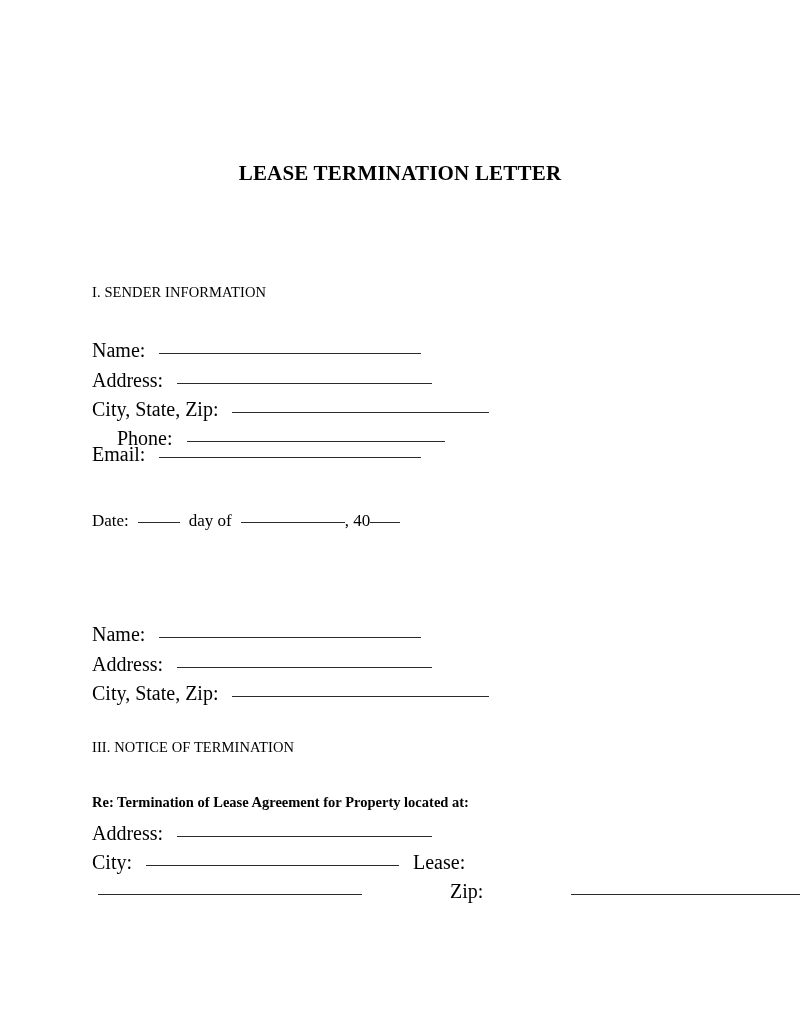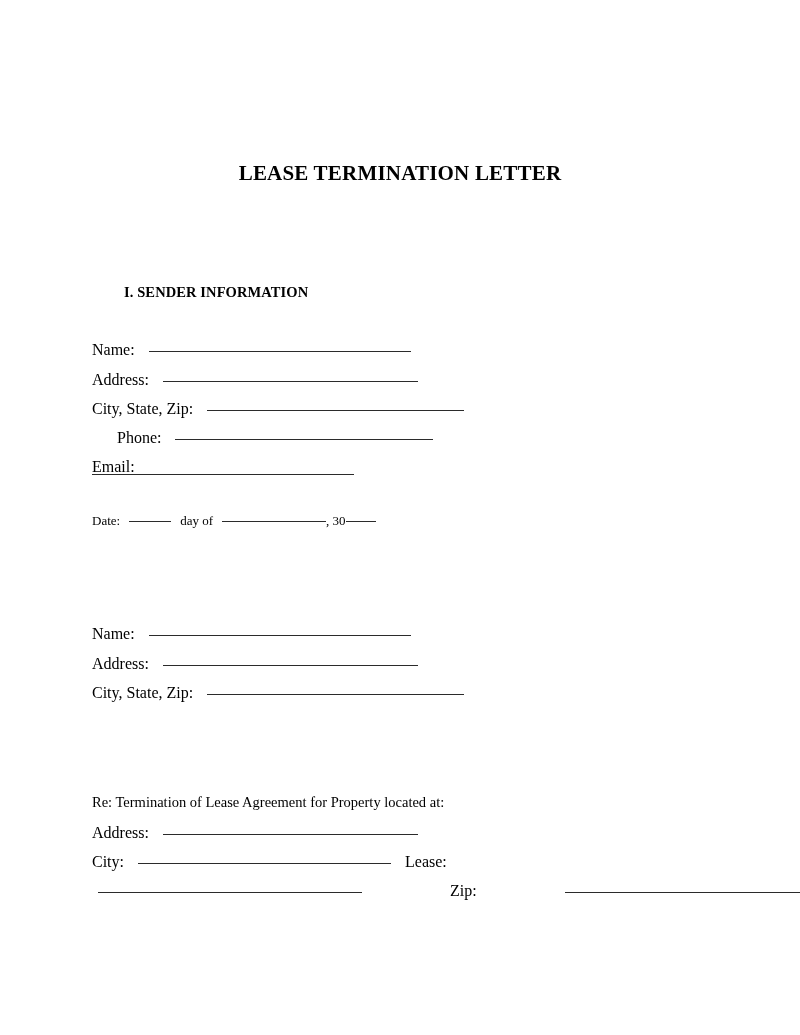--- a/index.html
+++ b/index.html
@@ -35,37 +35,36 @@
     font-weight: bold;
     letter-spacing: 0.2px;
     line-height: 26px;
   }
 
   
   .section-heading {
     position: absolute;
     left: 92px;
     font-size: 14.5px;
-    font-weight: bold;
+    font-weight: normal;
     letter-spacing: 0.1px;
     line-height: 20px;
     white-space: nowrap;
-    margin-left: 32px;
   }
   .sec-1 { top: 282px; }
   .sec-2 { top: 566px; }
   .sec-3 { top: 737px; }
 
   
   .field-row {
     position: absolute;
     left: 92px;
     display: flex;
     align-items: baseline;
-    font-size: 16px;
+    font-size: 20px;
     line-height: 20px;
     white-space: nowrap;
   }
   .field-label {
     display: inline-block;
   }
   .rule {
     display: inline-block;
     border-bottom: 1.6px solid #2b2b2b;
     height: 0;
@@ -73,21 +72,21 @@
     top: -3px;
   }
   .gap-sm { display: inline-block; width: 9px; }
   .gap-md { display: inline-block; width: 14px; }
 
   
   .date-row {
     position: absolute;
     left: 92px;
     top: 511px;
-    font-size: 13px;
+    font-size: 17px;
     line-height: 20px;
     white-space: nowrap;
     display: flex;
     align-items: baseline;
   }
   .blank-short {
     display: inline-block;
     border-bottom: 1.4px solid #2b2b2b;
     width: 42px;
     height: 0;
@@ -110,31 +109,31 @@
     position: relative;
     top: -3px;
   }
 
   
   .re-line {
     position: absolute;
     left: 92px;
     top: 792px;
     font-size: 14.5px;
-    font-weight: normal;
+    font-weight: bold;
     line-height: 20px;
     white-space: nowrap;
   }
 
   
   .r-s1-name    { top: 340px; }
   .r-s1-addr    { top: 370px; }
   .r-s1-csz     { top: 399px; }
   .r-s1-phone   { top: 428px; margin-left: 25px; }
-  .r-s1-email   { top: 457px; flex-direction: column; }
+  .r-s1-email   { top: 444px; }
 
   .r-s2-name    { top: 624px; }
   .r-s2-addr    { top: 654px; }
   .r-s2-csz     { top: 683px; }
 
   .r-s3-addr    { top: 823px; }
   .r-s3-city    { top: 852px; }
   .r-s3-zip     { top: 881px; left: 98px; gap: 37px; }
 </style>
 </head>
@@ -177,21 +176,21 @@
   </div>
 
   <div class="date-row">
     <span>Date:</span>
     <span class="gap-sm"></span>
     <span class="blank-short"></span>
     <span class="gap-sm"></span>
     <span>day of</span>
     <span class="gap-sm"></span>
     <span class="blank-med"></span>
-    <span>, 30</span>
+    <span>, 40</span>
     <span class="blank-tiny"></span>
   </div>
 
 
   <div class="field-row r-s2-name">
     <span class="field-label">Name:</span>
     <span class="gap-md"></span>
     <span class="rule" style="width:262px"></span>
   </div>
 
@@ -200,20 +199,21 @@
     <span class="gap-md"></span>
     <span class="rule" style="width:255px"></span>
   </div>
 
   <div class="field-row r-s2-csz">
     <span class="field-label">City, State, Zip:</span>
     <span class="gap-md"></span>
     <span class="rule" style="width:257px"></span>
   </div>
 
+  <div class="section-heading sec-3">III. NOTICE OF TERMINATION</div>
 
   <div class="re-line">Re: Termination of Lease Agreement for Property located at:</div>
 
   <div class="field-row r-s3-addr">
     <span class="field-label">Address:</span>
     <span class="gap-md"></span>
     <span class="rule" style="width:255px"></span>
   </div>
 
   <div class="field-row r-s3-city">

